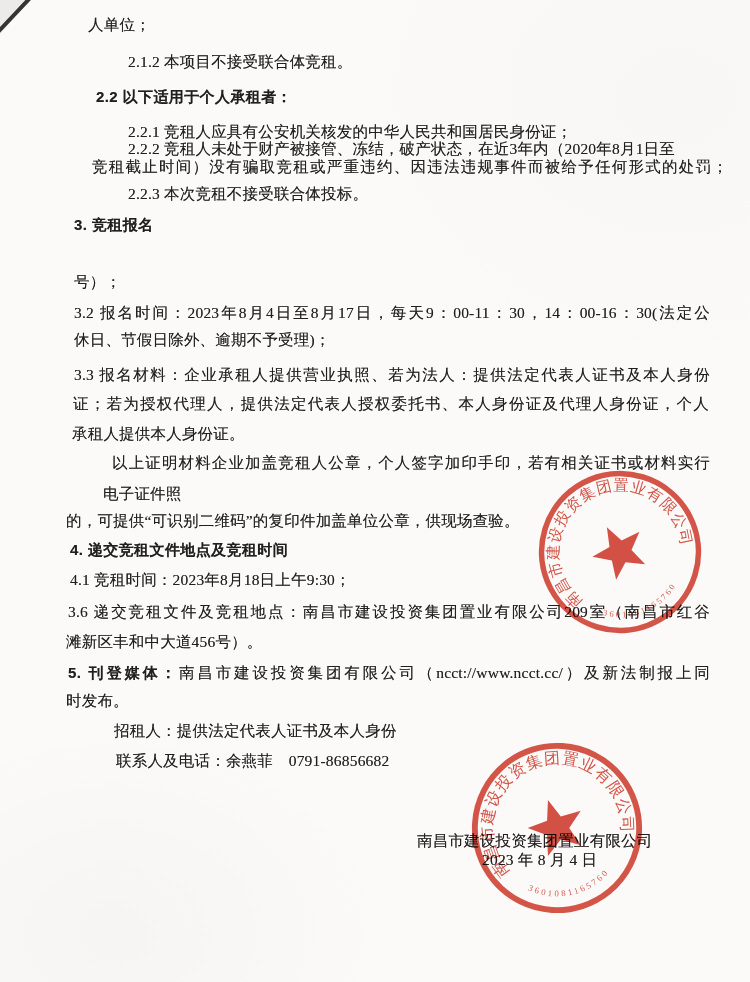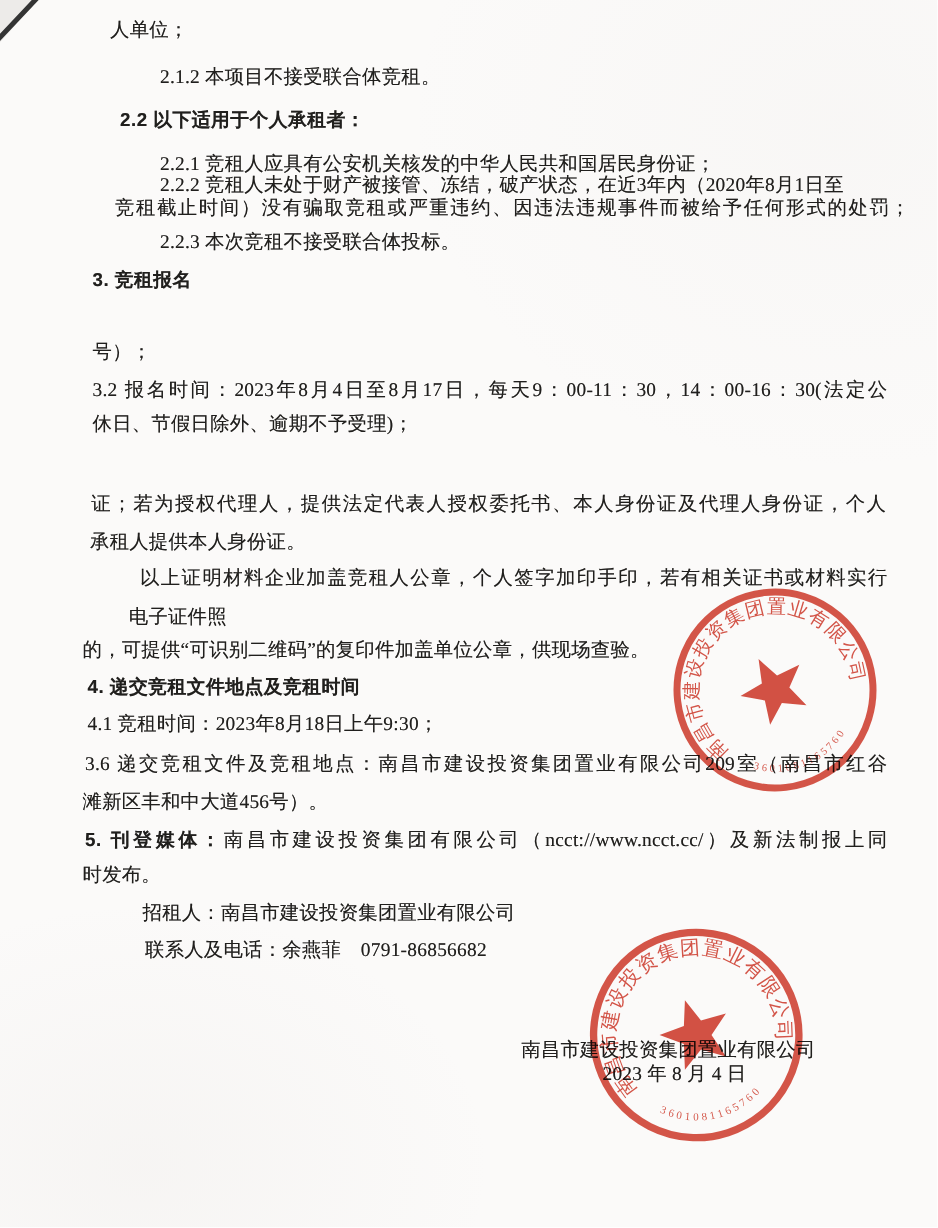--- a/index.html
+++ b/index.html
@@ -56,36 +56,37 @@
   <div class="ln" style="top:52px;left:128px;">2.1.2 本项目不接受联合体竞租。</div>
   <div class="ln bold" style="top:87px;left:96px;">2.2 以下适用于个人承租者：</div>
   <div class="ln" style="top:122px;left:128px;">2.2.1 竞租人应具有公安机关核发的中华人民共和国居民身份证；</div>
   <div class="ln" style="top:139px;left:128px;">2.2.2 竞租人未处于财产被接管、冻结，破产状态，在近3年内（2020年8月1日至</div>
   <div class="ln fill" style="top:157px;left:92px;width:636px;">竞租截止时间）没有骗取竞租或严重违约、因违法违规事件而被给予任何形式的处罚；</div>
   <div class="ln" style="top:184px;left:128px;">2.2.3 本次竞租不接受联合体投标。</div>
   <div class="ln bold" style="top:215px;left:74px;">3. 竞租报名</div>
   <div class="ln" style="top:272px;left:74px;">号）；</div>
   <div class="ln fill" style="top:303px;left:74px;width:636px;">3.2 报名时间：2023年8月4日至8月17日，每天9：00-11：30，14：00-16：30(法定公</div>
   <div class="ln" style="top:330px;left:74px;">休日、节假日除外、逾期不予受理)；</div>
+  <div class="ln fill" style="top:365px;left:74px;width:636px;">3.3 报名材料：企业承租人提供营业执照、若为法人：提供法定代表人证书及本人身份</div>
   <div class="ln fill" style="top:394px;left:73px;width:636px;">证；若为授权代理人，提供法定代表人授权委托书、本人身份证及代理人身份证，个人</div>
   <div class="ln" style="top:424px;left:72px;">承租人提供本人身份证。</div>
   <div class="ln fill" style="top:453px;left:112px;width:598px;">以上证明材料企业加盖竞租人公章，个人签字加印手印，若有相关证书或材料实行</div>
   <div class="ln" style="top:484px;left:103px;">电子证件照</div>
   <div class="ln" style="top:511px;left:66px;">的，可提供“可识别二维码”的复印件加盖单位公章，供现场查验。</div>
   <div class="ln bold" style="top:540px;left:70px;">4. 递交竞租文件地点及竞租时间</div>
   <div class="ln" style="top:570px;left:70px;">4.1 竞租时间：2023年8月18日上午9:30；</div>
   <div class="ln fill" style="top:602px;left:68px;width:642px;">3.6 递交竞租文件及竞租地点：南昌市建设投资集团置业有限公司209室（南昌市红谷</div>
   <div class="ln" style="top:632px;left:66px;">滩新区丰和中大道456号）。</div>
 
   <div class="ln fill" style="top:663px;left:68px;width:642px;">
     <span class="bold">5. 刊登媒体：</span><span>南昌市建设投资集团有限公司（ncct://www.ncct.cc/）及新法制报上同</span>
   </div>
   <div class="ln" style="top:691px;left:66px;">时发布。</div>
 
-  <div class="ln" style="top:721px;left:114px;">招租人：南昌市建设投资集团置业有限公司</div>
+  <div class="ln" style="top:721px;left:114px;">招租人：提供法定代表人证书及本人身份</div>
   <div class="ln" style="top:751px;left:116px;">联系人及电话：余燕菲　0791-86856682</div>
 
   <div class="ln" style="top:831px;left:417px;">南昌市建设投资集团置业有限公司</div>
   <div class="ln" style="top:850px;left:482px;">2023 年 8 月 4 日</div>
 
   <div class="seal" style="left:536px;top:468px;transform:rotate(-28deg);">
     <svg width="168" height="168" viewBox="-90 -90 180 180">
       <circle cx="0" cy="0" r="84" fill="none" stroke="#cf3425" stroke-width="6" stroke-opacity="0.92"></circle>
       <path fill="#cf3425" fill-opacity="0.95" d="M0,-30 L7.35,-10.11 L28.53,-9.27 L11.89,3.86 L17.63,24.27 L0,12.5 L-17.63,24.27 L-11.89,3.86 L-28.53,-9.27 L-7.35,-10.11 Z"></path>
       <defs>

